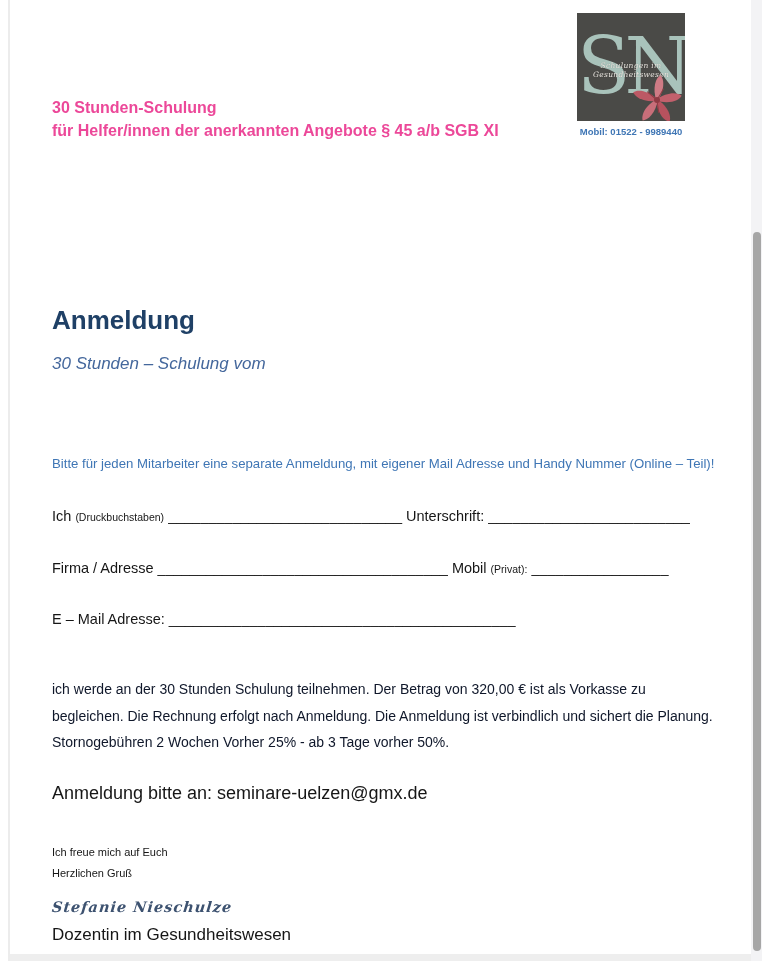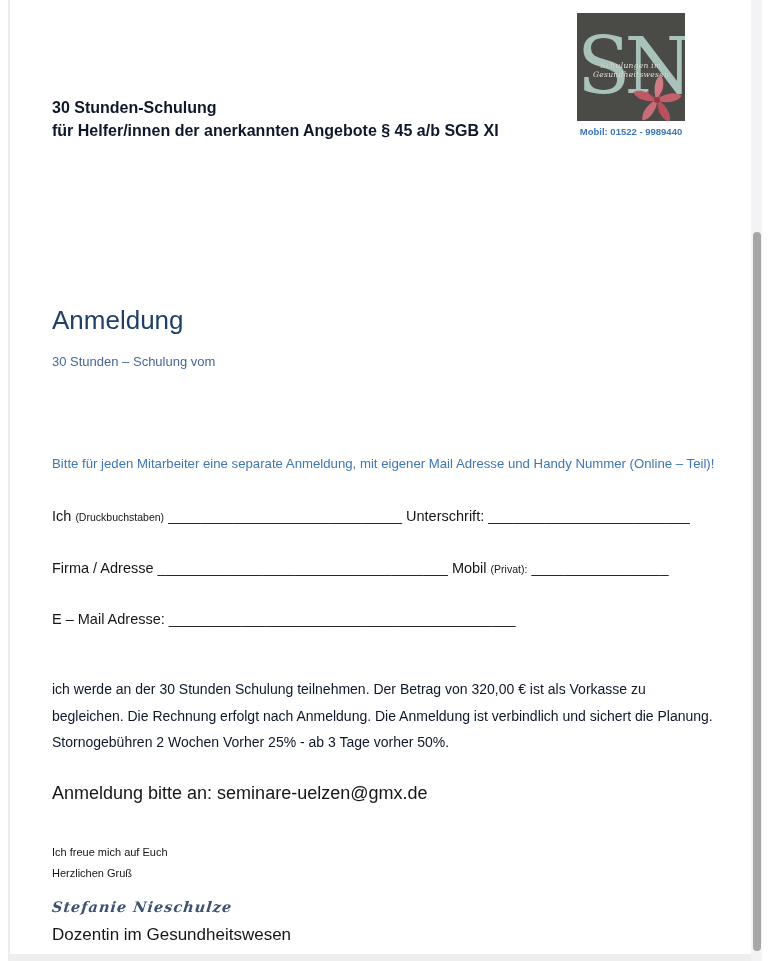--- a/index.html
+++ b/index.html
@@ -5,40 +5,40 @@
   * { margin:0; padding:0; box-sizing:border-box; }
   html,body { background:#ffffff; }
   #screen {
     position:relative; width:768px; height:961px; background:#ffffff;
     font-family:"Liberation Sans", sans-serif; color:#1a1a1a; overflow:hidden;
   }
   .page-left-edge { position:absolute; left:8px; top:0; width:2px; height:961px; background:#ececec; }
   .page-bottom-edge { position:absolute; left:10px; top:954px; width:742px; height:7px; background:#eeeeee; }
 
   
-  .doc-title { position:absolute; left:52px; top:96px; font-size:16px; font-weight:bold; color:#0f172a; line-height:23px; }
+  .doc-title { position:absolute; left:52px; top:96px; font-size:16px; font-weight:bold; color:#ec4899; line-height:23px; }
   .logo { position:absolute; left:577px; top:13px; width:108px; height:108px; background:#4a4a47; overflow:hidden; }
   .logo-sn {
     position:absolute; left:0; top:-6px; width:100%; height:108px; 
     font-family:"DejaVu Serif", serif; font-size:78px; line-height:118px; color:#a9c3bb; letter-spacing:-6px;
   }
   .logo-tagline {
     position:absolute; left:0; top:48px; width:100%; text-align:center;
     font-family:"DejaVu Serif", serif; font-style:italic; font-size:7.5px; color:#ece8e2; letter-spacing:0.3px;
     text-shadow:0 0 1px rgba(0,0,0,0.35);
   }
   .logo-flower { position:absolute; right:2px; bottom:-4px; }
   .logo-mobile {
     position:absolute; left:570px; top:126px; width:122px; text-align:center;
     font-size:9.5px; font-weight:bold; color:#3f76b5;
   }
 
   
-  .main-heading { position:absolute; left:52px; top:305px; font-size:26px; font-weight:normal; color:#1f4066;text-align:right; }
-  .sub-heading  { position:absolute; left:52px; top:354px; font-size:13px; color:#44679c; }
+  .main-heading { position:absolute; left:52px; top:305px; font-size:26px; font-weight:bold; color:#1f4066;text-align:right; }
+  .sub-heading  { position:absolute; left:52px; top:354px; font-size:17px; color:#44679c;font-style:italic; }
   .notice       { position:absolute; left:52px; top:456px; font-size:13.2px; color:#3f76b5; white-space:nowrap; }
 
   .form-row { position:absolute; left:52px; font-size:14.5px; color:#161616; white-space:nowrap; }
   .form-row .hint { font-size:10.5px; }
   .form-row .fill { letter-spacing:0; color:#161616; }
   #row-ich   { top:508px; }
   #row-firma { top:560px; }
   #row-email { top:611px; }
 
   .terms { position:absolute; left:52px; top:676px; width:662px; font-size:14px; line-height:26.5px; color:#0f172a; }

